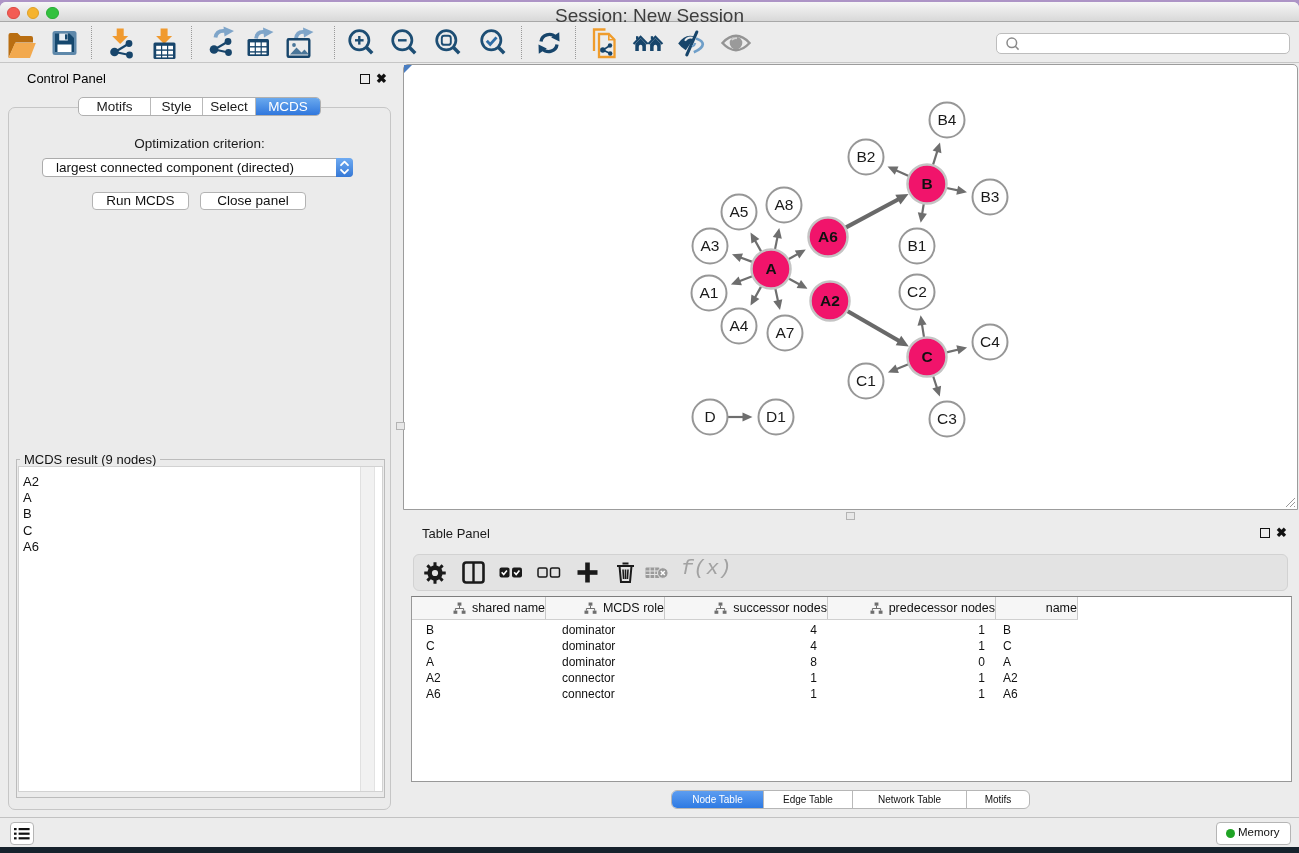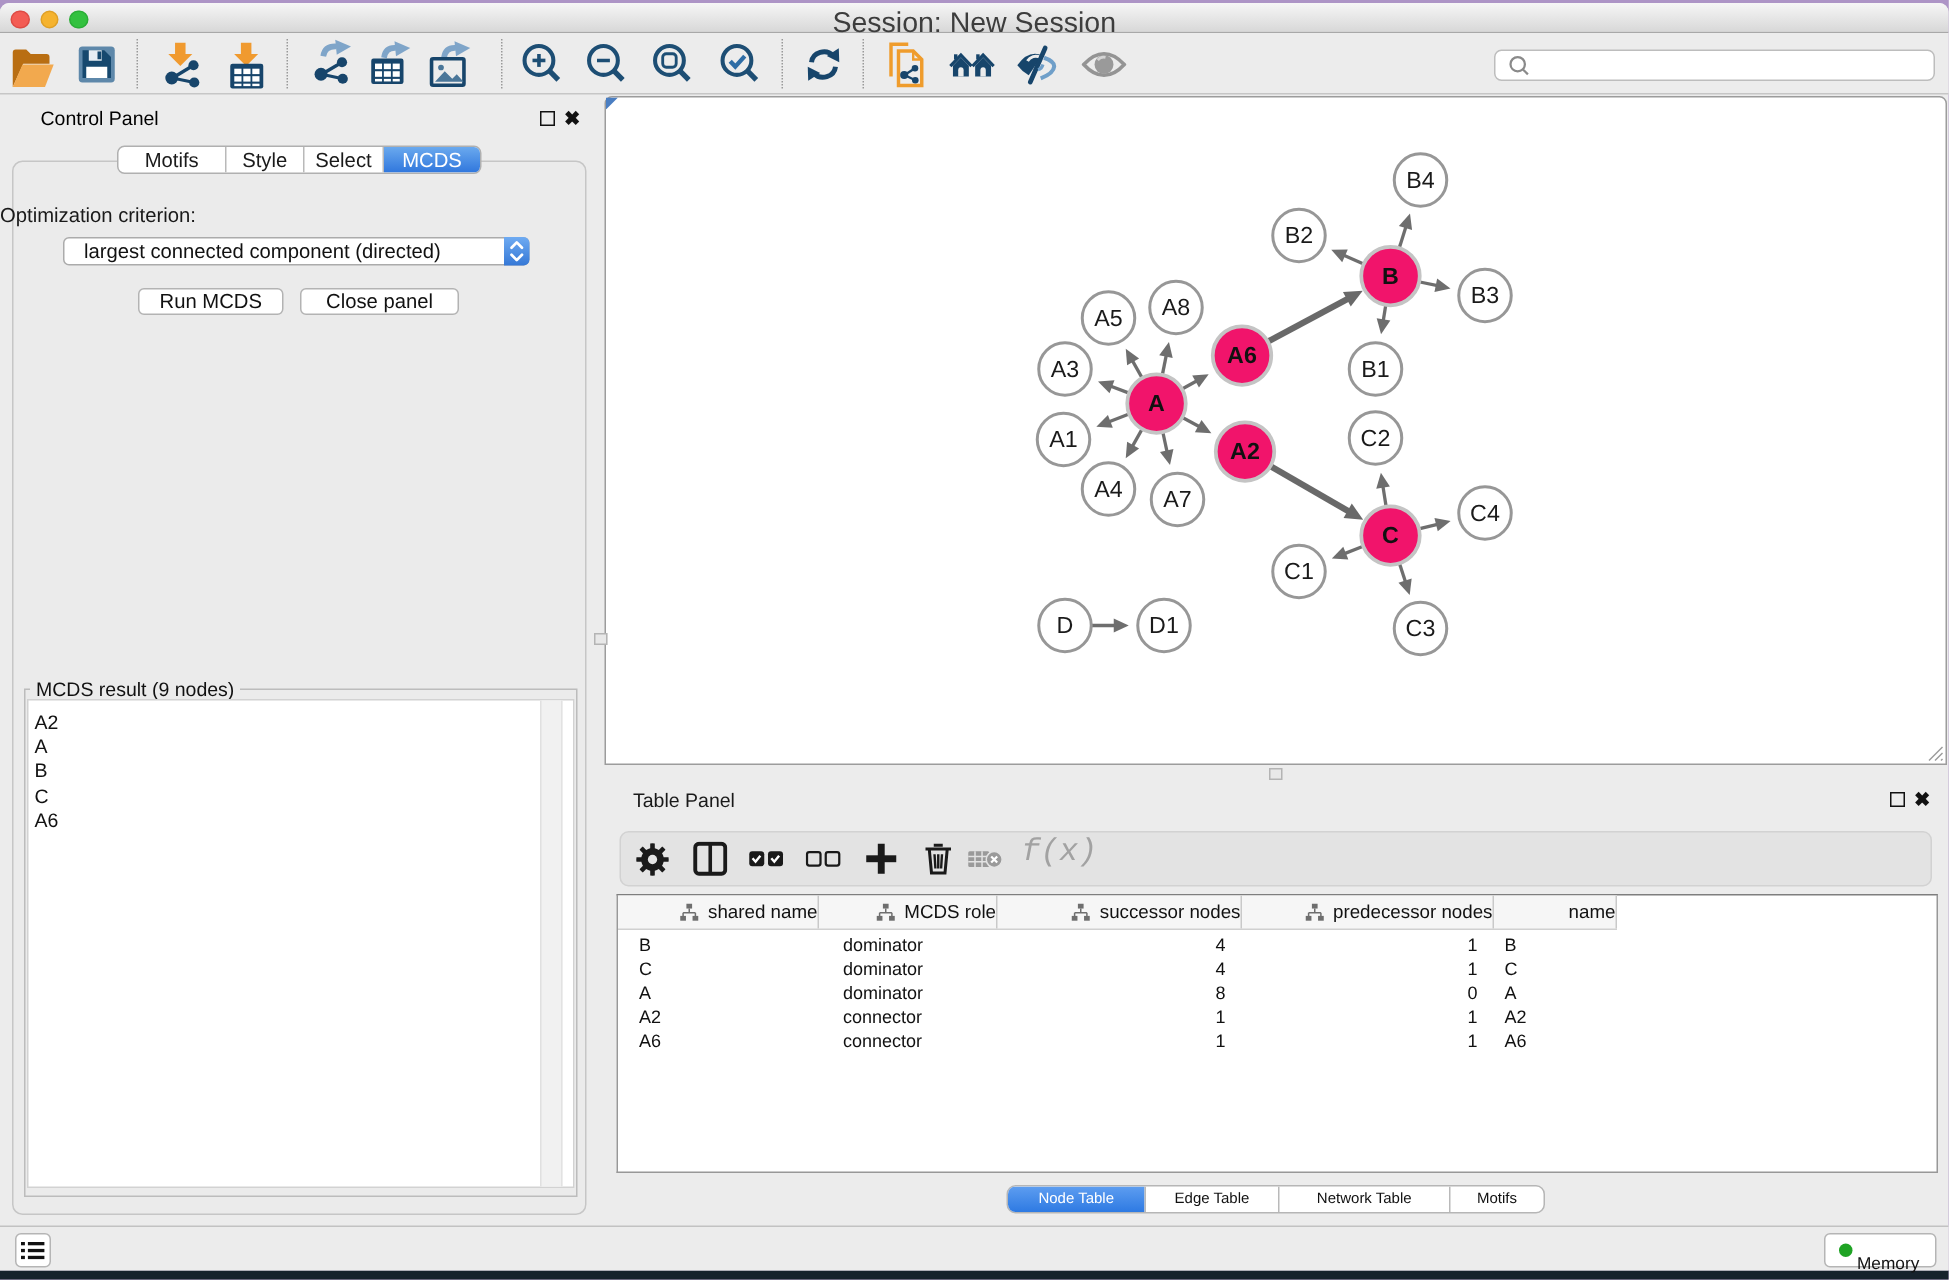--- a/index.html
+++ b/index.html
@@ -15,21 +15,21 @@
 #searchbox{position:absolute;left:996px;top:33px;width:294px;height:21px;background:#fff;border:1px solid #bdbdbd;border-radius:5px}
 
 #cp-title{position:absolute;left:27px;top:71px;font-size:13px;color:#000000}
 .winbtn{position:absolute;width:10px;height:10px;border:1.5px solid #111;background:transparent}
 .xbtn{position:absolute;font-size:13px;font-weight:bold;color:#111}
 #cp-box{position:absolute;left:8px;top:107px;width:383px;height:703px;border:1px solid #c6c6c6;border-radius:7px;background:#ebebeb}
 #tabs{position:absolute;left:78px;top:97px;height:19px;border:1px solid #b0b0b0;border-radius:5px;background:#fff;display:flex;overflow:hidden}
 #tabs .tab{font-size:13.5px;color:#1a1a1a;text-align:center;line-height:17px;border-right:1px solid #b9b9b9}
 #tabs .tab:last-child{border-right:none}
 #tabs .sel{background:linear-gradient(#6aa9ee,#3077dd);color:#fff}
-#optlabel{position:absolute;left:0;top:136px;width:399px;font-size:13.5px;color:#1a1a1a}
+#optlabel{position:absolute;left:0;top:136px;width:399px;text-align:center;font-size:13.5px;color:#1a1a1a}
 #dropdown{position:absolute;left:42px;top:158px;width:311px;height:19px;background:#fff;border:1px solid #ababab;border-radius:4px}
 #dropdown .txt{position:absolute;left:13px;top:1px;font-size:13.5px;color:#111}
 #dropdown .step{position:absolute;right:-1px;top:-1px;width:17px;height:19px;border-radius:0 4px 4px 0;background:linear-gradient(#6fabf2,#3578d6);}
 .btn{position:absolute;top:192px;height:18px;background:#fff;border:1px solid #b3b3b3;border-radius:4px;font-size:13.5px;color:#111;text-align:center;line-height:16px}
 #groupbox{position:absolute;left:16px;top:459px;width:369px;height:339px;border:1px solid #bcbcbc}
 #grouptitle{position:absolute;left:20px;top:452px;font-size:13px;color:#111;background:#ebebeb;padding:0 4px}
 #mlist{position:absolute;left:18px;top:466px;width:365px;height:326px;background:#fff;border:1px solid #d2d2d2}
 #mlist .track{position:absolute;right:7px;top:0;width:15px;height:100%;background:#f1f1f1;border-left:1px solid #e0e0e0;border-right:1px solid #e2e2e2}
 #mlist .it{position:absolute;left:4px;font-size:13px;color:#111}
 
@@ -107,21 +107,21 @@
       <g fill="#111">
         <rect x="0" y="1" width="2.6" height="2.2"></rect>
         <rect x="4.6" y="1" width="11" height="2.2"></rect>
         <rect x="0" y="5.6" width="2.6" height="2.2"></rect>
         <rect x="4.6" y="5.6" width="11" height="2.2"></rect>
         <rect x="0" y="10.2" width="2.6" height="2.2"></rect>
         <rect x="4.6" y="10.2" width="11" height="2.2"></rect>
       </g>
     </svg>
   </div>
-<div id="membtn"><span style="display:inline-block;width:9px;height:9px;border-radius:50%;background:#1fa324;margin:6px 3px 0 9px;vertical-align:top"></span><span style="display:inline-block;margin-top:14px">Memory</span></div>
+<div id="membtn"><span style="display:inline-block;width:9px;height:9px;border-radius:50%;background:#1fa324;margin:6px 3px 0 9px;vertical-align:top"></span><span style="display:inline-block;margin-top:3px">Memory</span></div>
 <div id="netwin">
  <svg width="8" height="8" viewBox="0 0 8 8" style="position:absolute;left:0;top:0">
       <path d="M0 0 h8 L0 8 z" fill="#4a7ec2"></path>
     </svg>
  <svg width="893" height="423" viewBox="0 0 893 423" style="position:absolute;left:0;top:21px">
   <g transform="translate(-404,-86)">
 <line x1="761.2" y1="251.6" x2="753.2" y2="237.3" stroke="#6e6e6e" stroke-width="2.2"></line>
 <polygon points="750.5,232.5 759.4,239.0 751.4,243.5" fill="#6e6e6e"></polygon>
 <line x1="775.0" y1="249.4" x2="778.2" y2="233.4" stroke="#6e6e6e" stroke-width="2.2"></line>
 <polygon points="779.3,228.0 781.8,238.7 772.8,236.9" fill="#6e6e6e"></polygon>

